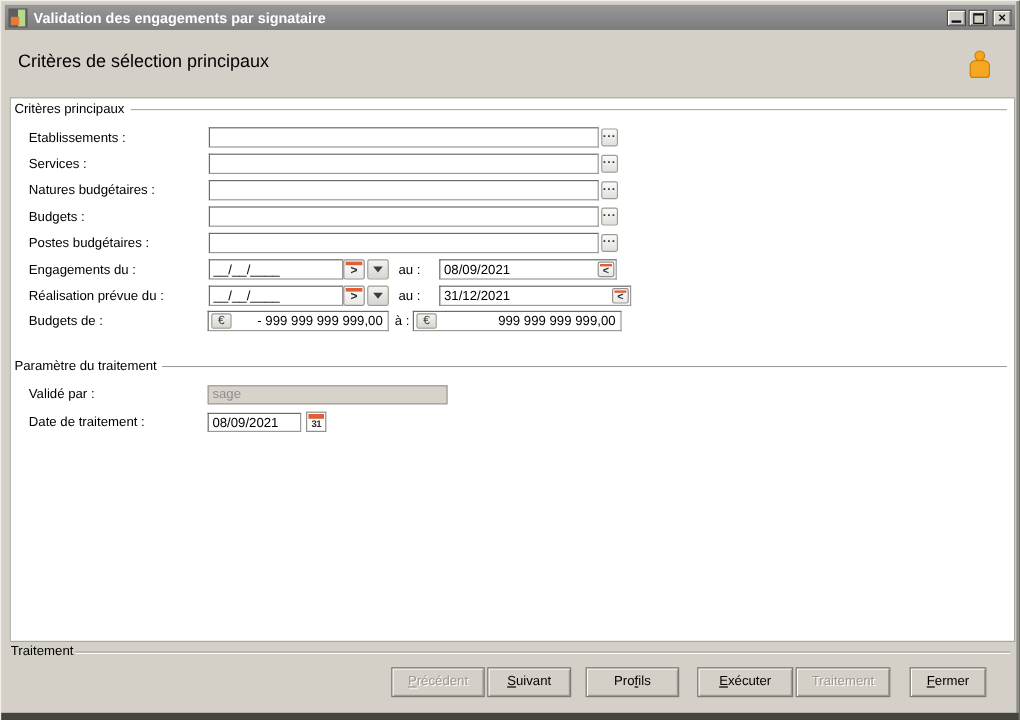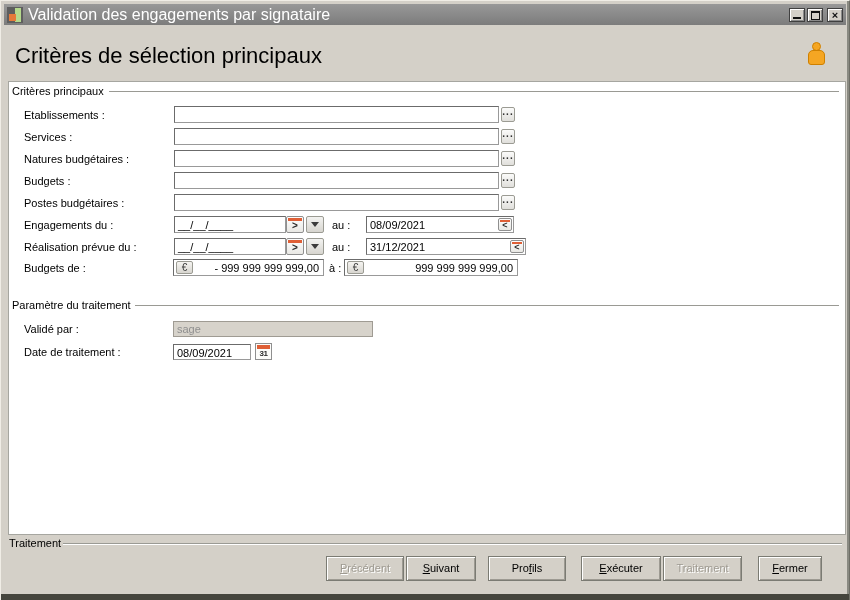--- a/index.html
+++ b/index.html
@@ -11,34 +11,34 @@
   .bottom-edge { position:absolute; left:0; right:0; bottom:0; height:6px; background:#45453d; }
   .right-edge  { position:absolute; top:0; bottom:0; right:0; width:2px; background:#8a8a82; }
 
   
   .titlebar { position:absolute; left:3px; top:3px; right:3px; height:21px;
               background:linear-gradient(180deg,#989898,#7c7c7c);
               display:flex; align-items:center; padding:0 3px; }
   .app-icon { position:relative; width:16px; height:16px; background:#5e5e5e; margin-right:5px; flex:0 0 auto; }
   .ai-green  { position:absolute; right:2px; top:1px; width:6px; height:14px; background:#b5da8d; }
   .ai-orange { position:absolute; left:2px; bottom:2px; width:7px; height:7px; background:#e57a3a; }
-  .titlebar-title { color:#fff; font-weight:normal; font-size:16px; flex:1 1 auto;
+  .titlebar-title { color:#fff; font-weight:bold; font-size:12px; flex:1 1 auto;
                     white-space:nowrap; overflow:hidden; }
   .winbtns { display:flex; align-items:center; }
   .winbtn { position:relative; width:16px; height:14px; background:#d4d0c8;
             border:1px solid #404040; box-shadow:inset 1px 1px 0 #ffffff, inset -1px -1px 0 #8a8a8a;
             margin-left:2px; display:flex; align-items:center; justify-content:center; cursor:default; }
   .winbtn.close { margin-left:4px; }
   .glyph-min { position:absolute; left:3px; bottom:2px; width:8px; height:2px; background:#101010; }
   .glyph-max { position:absolute; left:3px; top:2px; width:9px; height:9px;
                border:1px solid #101010; border-top-width:2px; background:transparent; }
   .glyph-close { font-size:11px; font-weight:bold; color:#101010; line-height:10px; }
 
   
-  .header-title { position:absolute; left:14px; top:42px; font-size:22px; color:#000; }
+  .header-title { position:absolute; left:14px; top:42px; font-size:15px; color:#000; }
   .person-icon { position:absolute; left:806px; top:41px; width:20px; height:24px; cursor:pointer; }
   .p-head { position:absolute; left:5px; top:0; width:9px; height:9px; background:#f5a623;
             border:1px solid #cf8000; border-radius:50%; }
   .p-body { position:absolute; left:1px; top:8px; width:17px; height:15px; background:#f5a623;
             border:1px solid #cf8000; border-radius:5px 5px 3px 3px; }
 
   
   .panel { position:absolute; left:7px; top:80px; width:838px; height:454px;
            background:#ffffff; border:1px solid #a6a6a0;padding-left:20px; }
   .etch { position:absolute; height:0; border-top:1px solid #9a9a94; border-bottom:1px solid #ffffff; }

